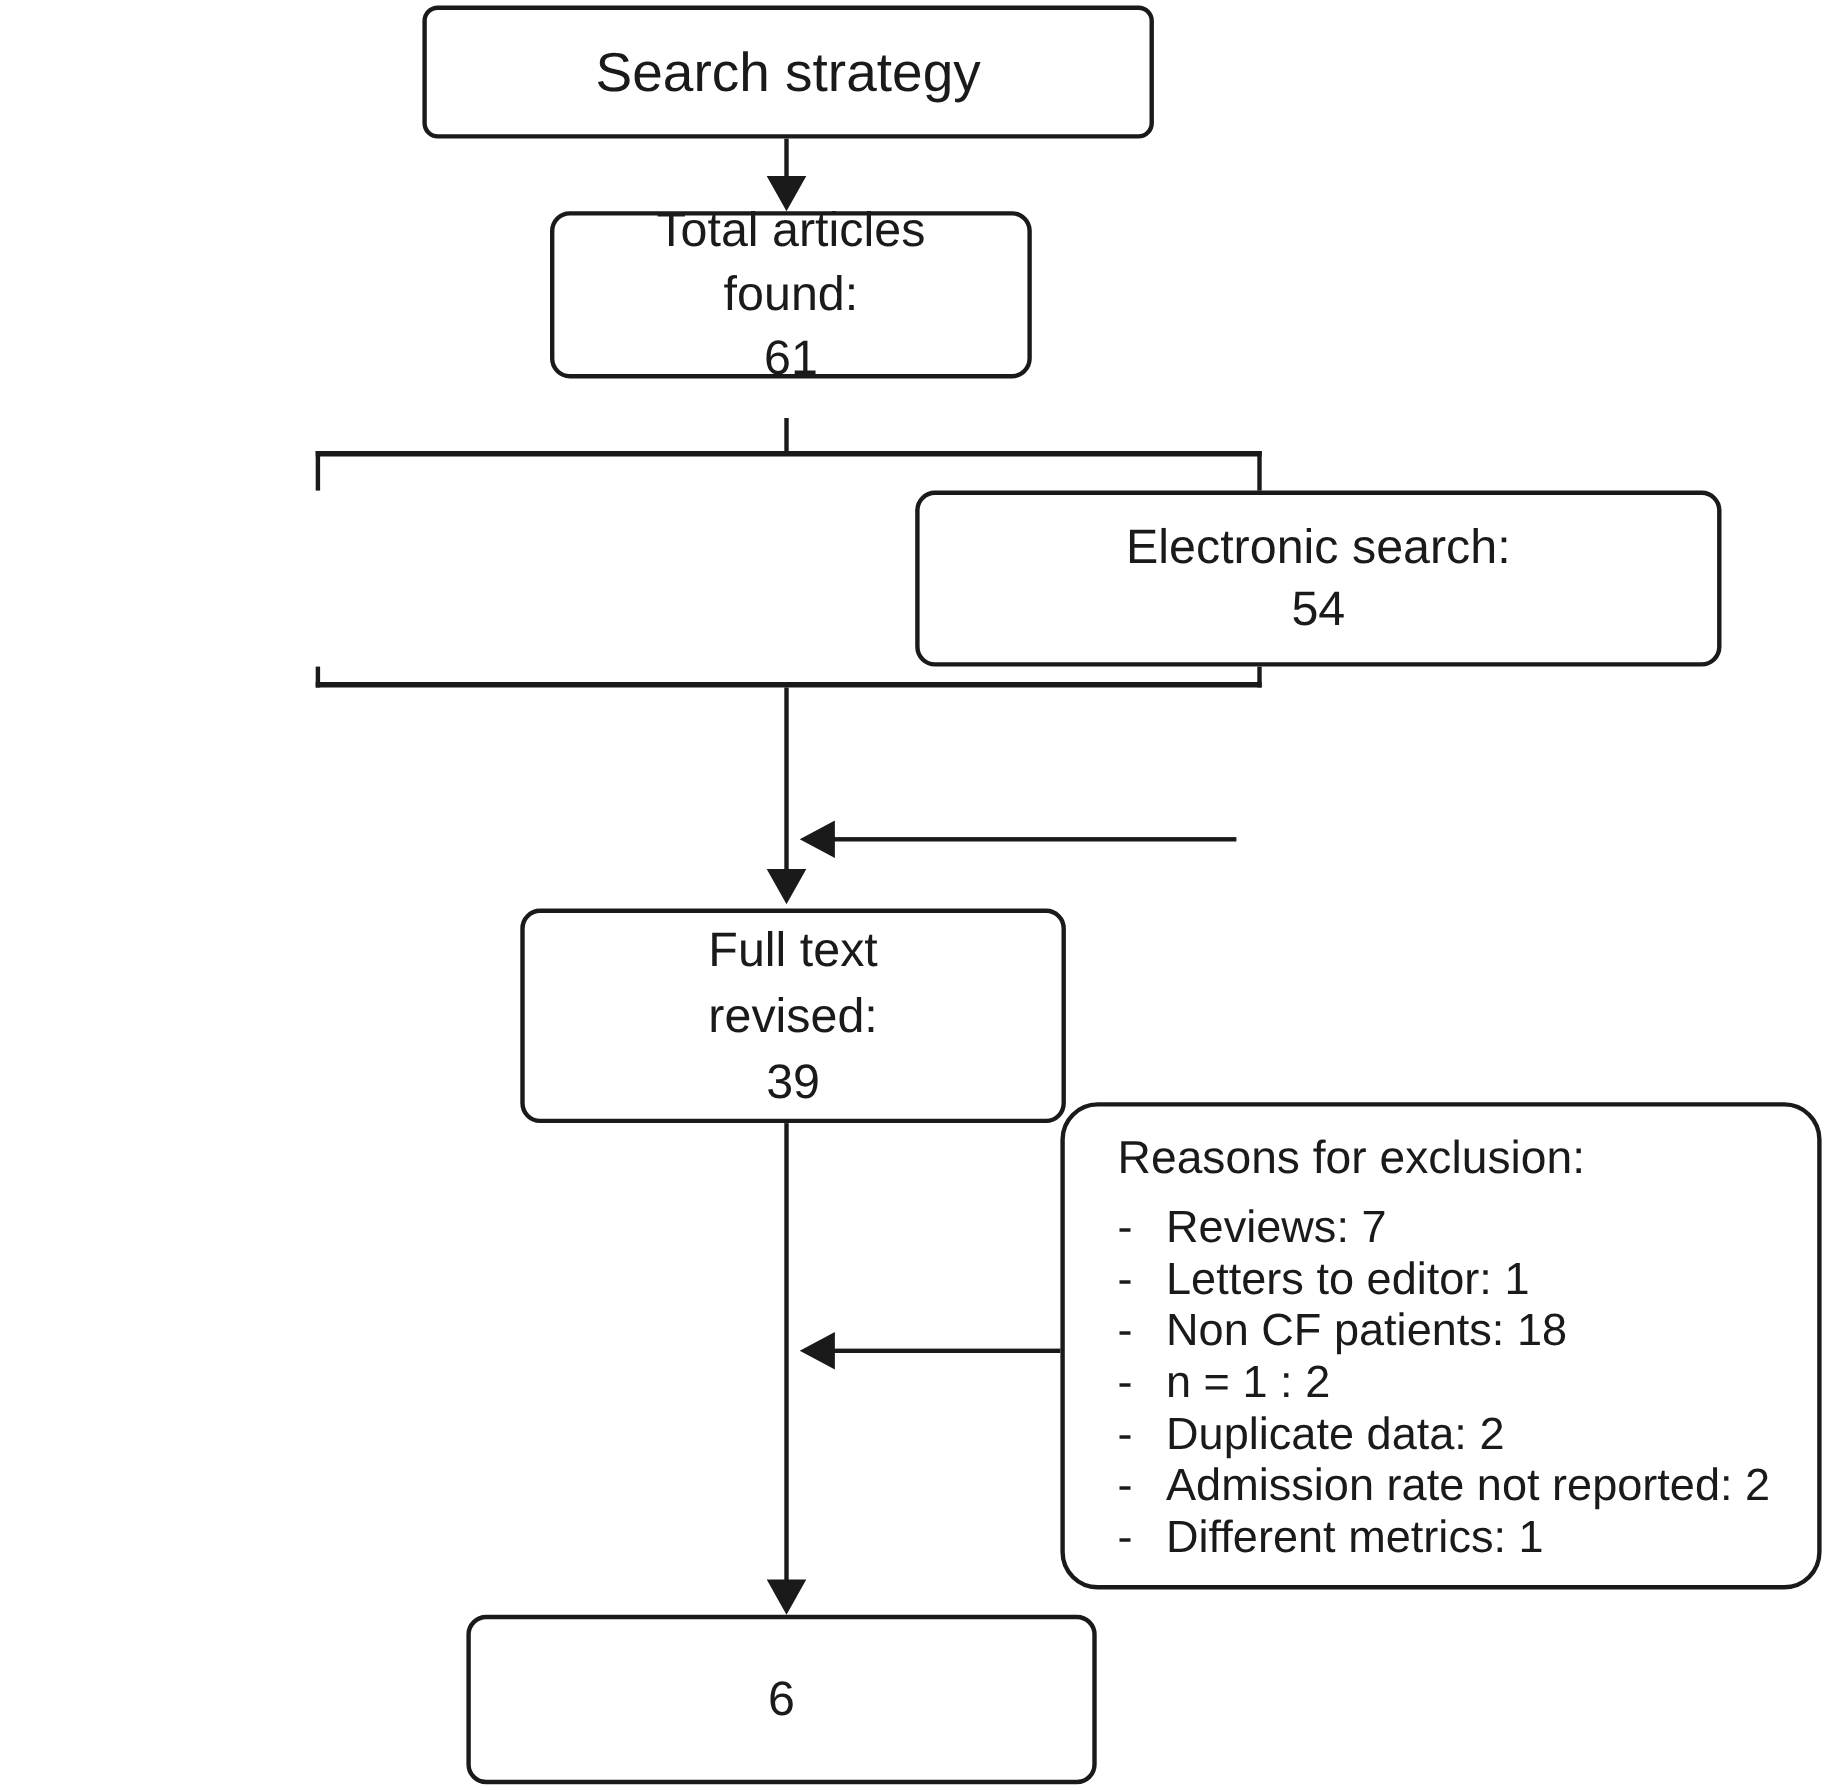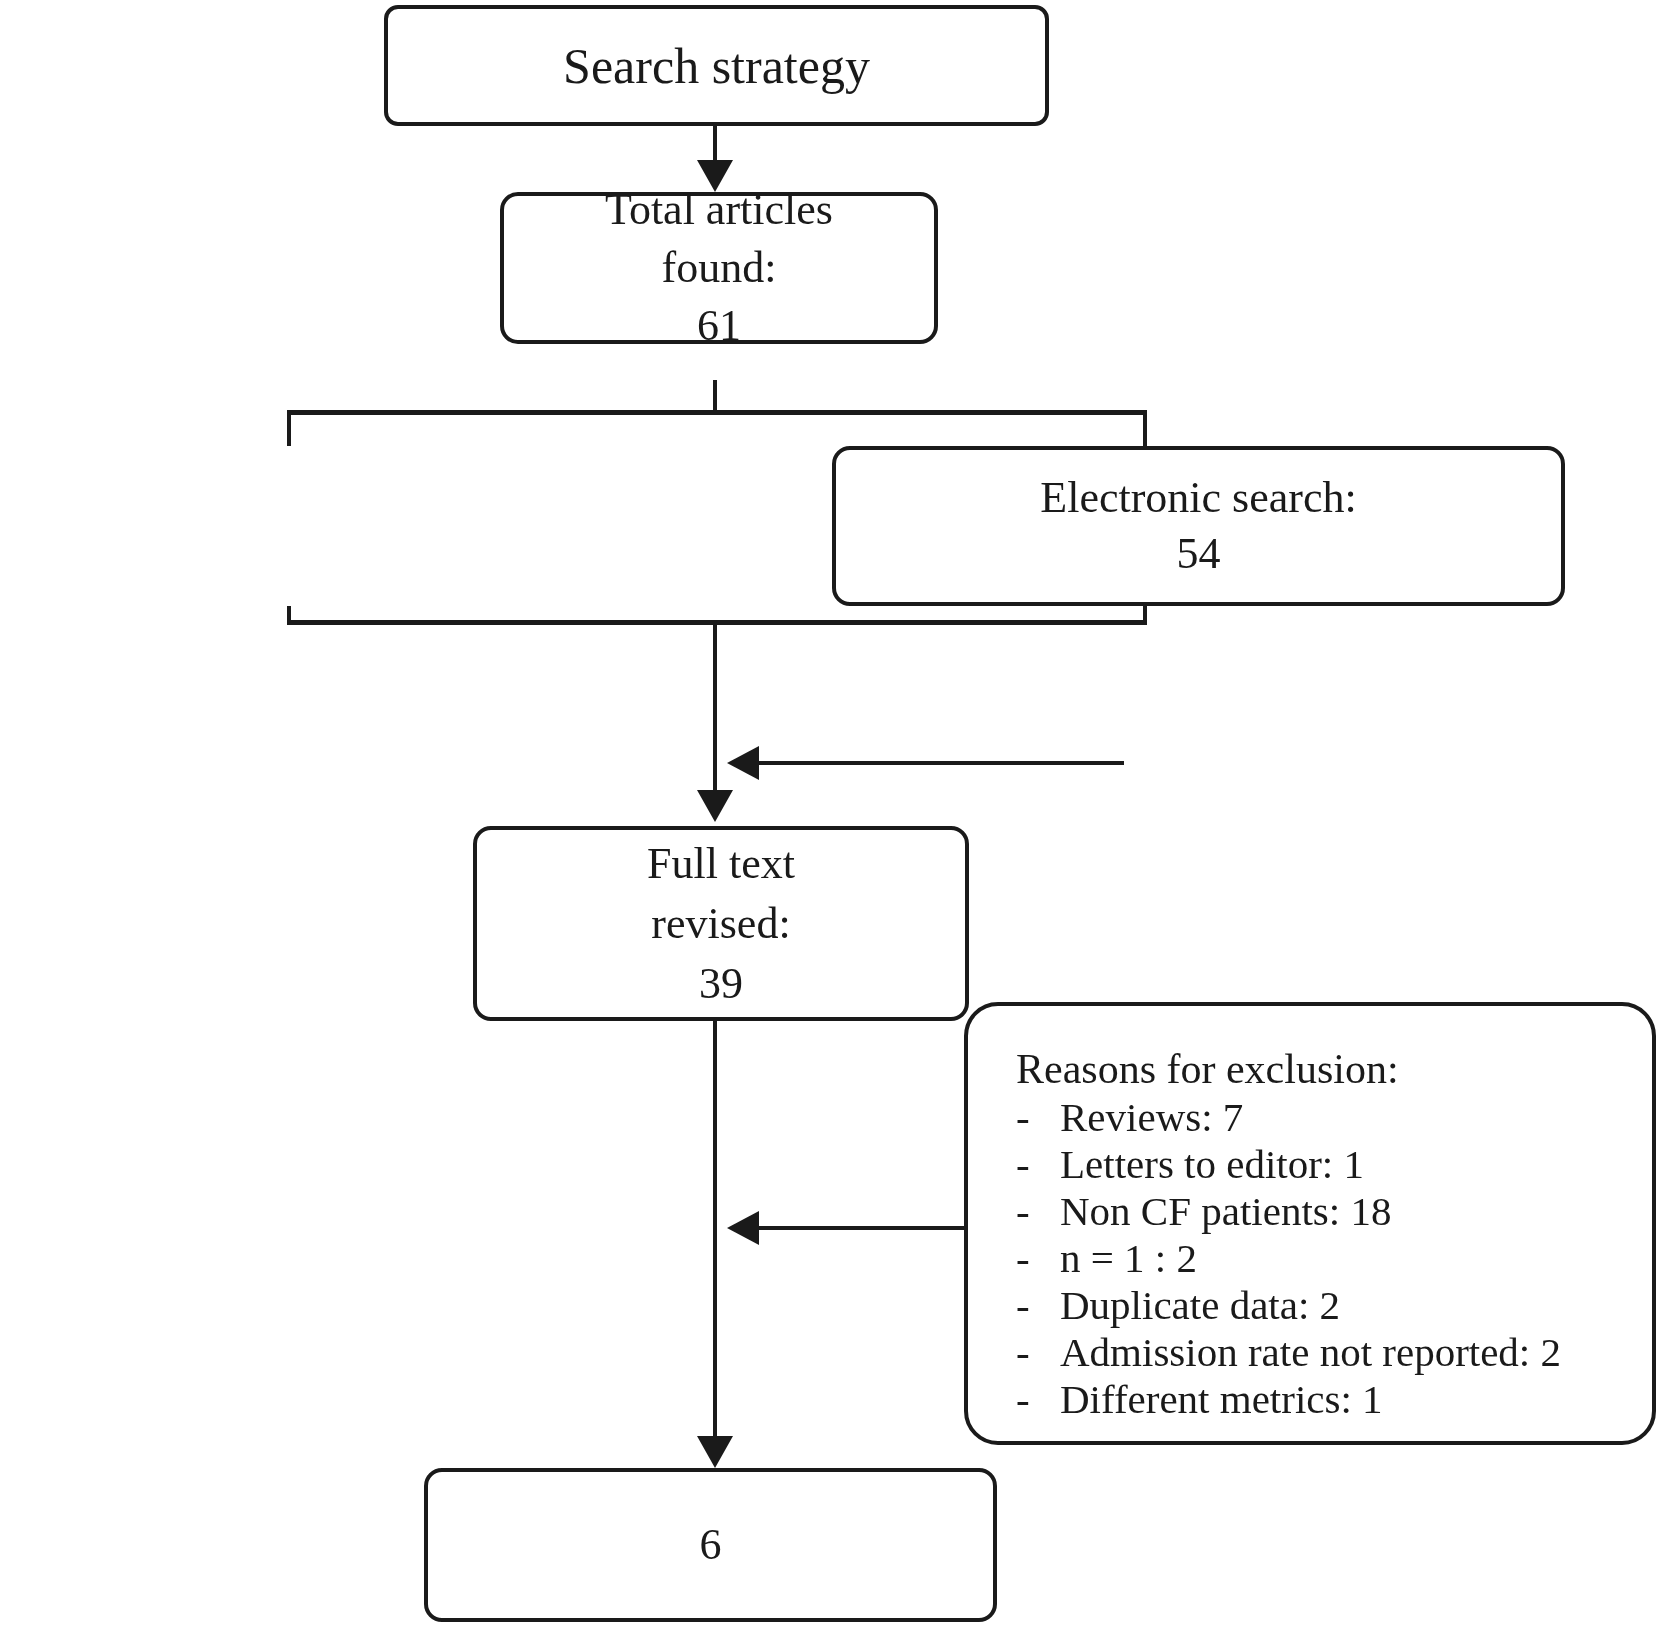--- a/index.html
+++ b/index.html
@@ -5,21 +5,21 @@
   html, body {
     margin: 0;
     padding: 0;
     background: #ffffff;
   }
   .canvas {
     position: relative;
     width: 1670px;
     height: 1627px;
     background: #ffffff;
-    font-family: Liberation Serif, serif;
+    font-family: Liberation Sans, sans-serif;
     color: #1a1a1a;
     overflow: hidden;
   }
   .box {
     position: absolute;
     box-sizing: border-box;
     border: 4px solid #1a1a1a;
     border-radius: 18px;
     background: #ffffff;
     display: flex;
@@ -36,21 +36,21 @@
   .box--electronic{ left: 832px;  top: 446px;  width: 733px; height: 160px; }
   .box--excluded  { left: 1124px; top: 661px;  width: 433px; height: 218px; font-size: 42px; line-height: 52px; }
   .box--fulltext  { left: 473px;  top: 826px;  width: 496px; height: 195px; line-height: 60px; }
   .box--included  { left: 424px;  top: 1468px; width: 573px; height: 154px; }
   .box--reasons {
     left: 964px; top: 1002px; width: 692px; height: 443px;
     border-radius: 34px;
     align-items: flex-start;
     justify-content: flex-start;
     text-align: left;
-    padding: 38px 30px 20px 48px;
+    padding: 21px 30px 20px 48px;
     font-size: 41px;
     line-height: 47px;
   }
   .reasons-title { font-size: 42px; line-height: 50px; }
   .reasons-gap   { height: 34px; }
   .reasons-list  { display: flex; flex-direction: column; }
   .reasons-item  { display: flex; }
   .reasons-item .dash { width: 44px; flex: none; }
   .ln {
     position: absolute;

